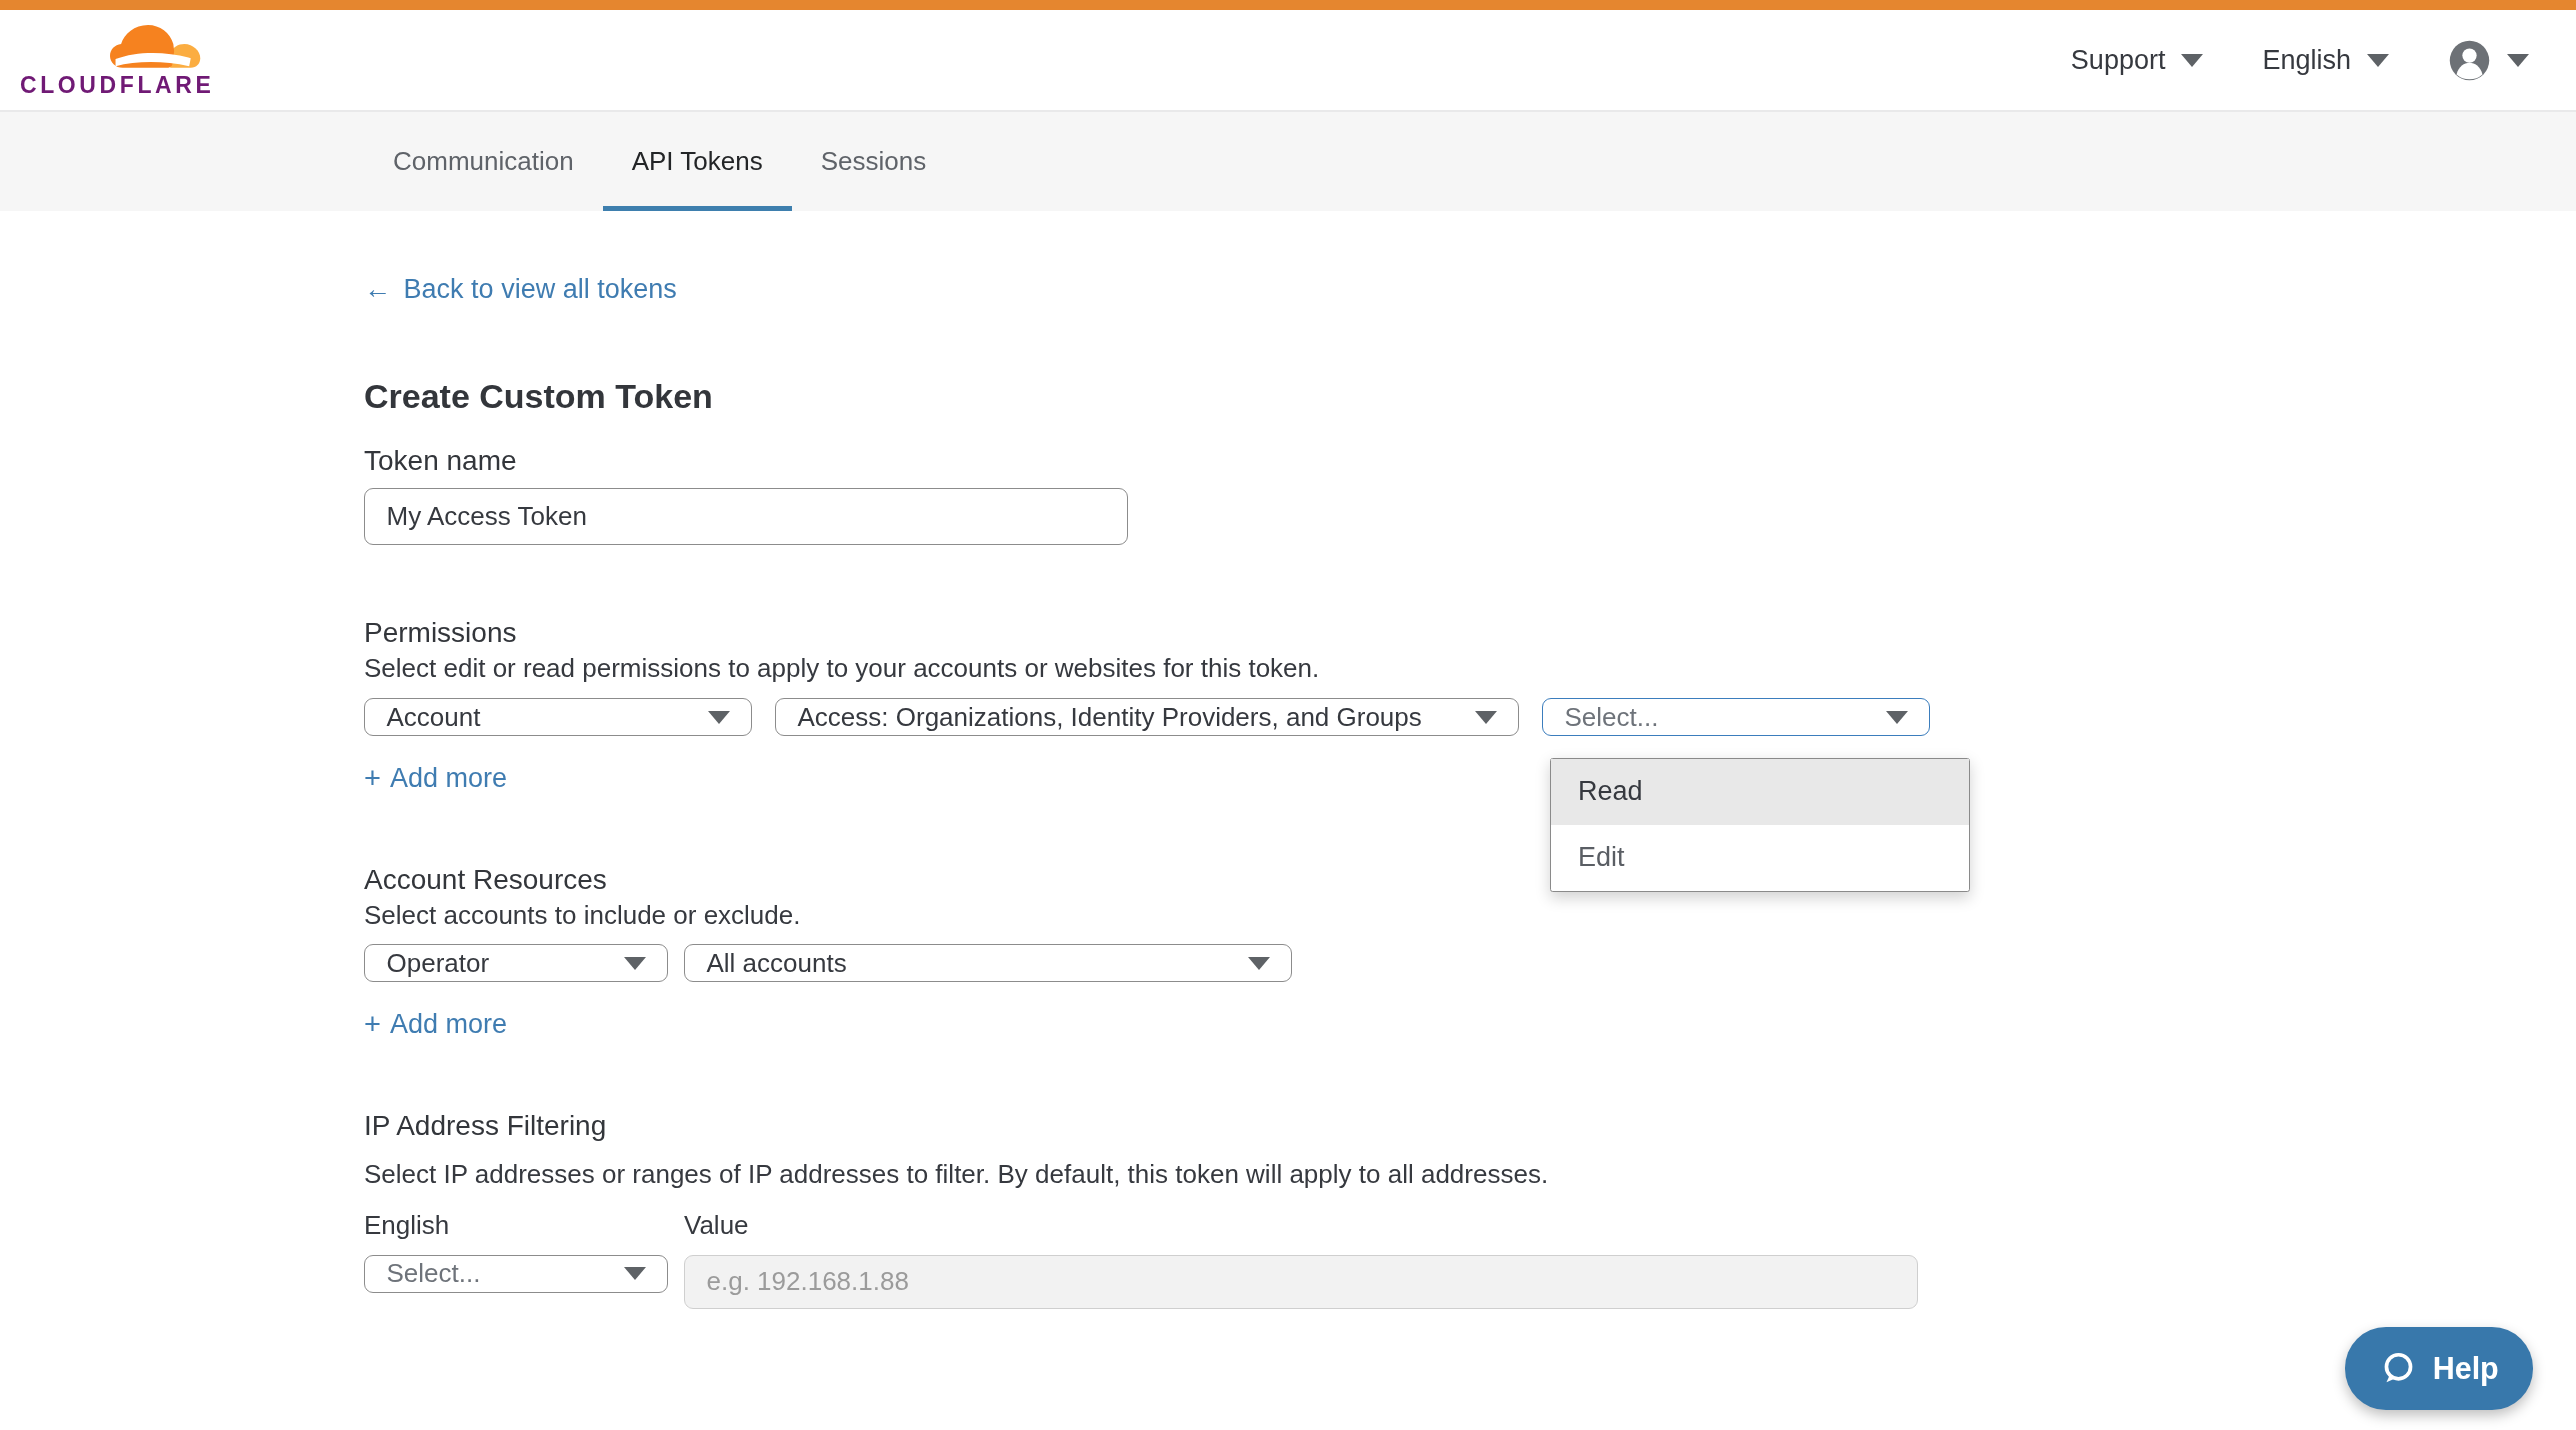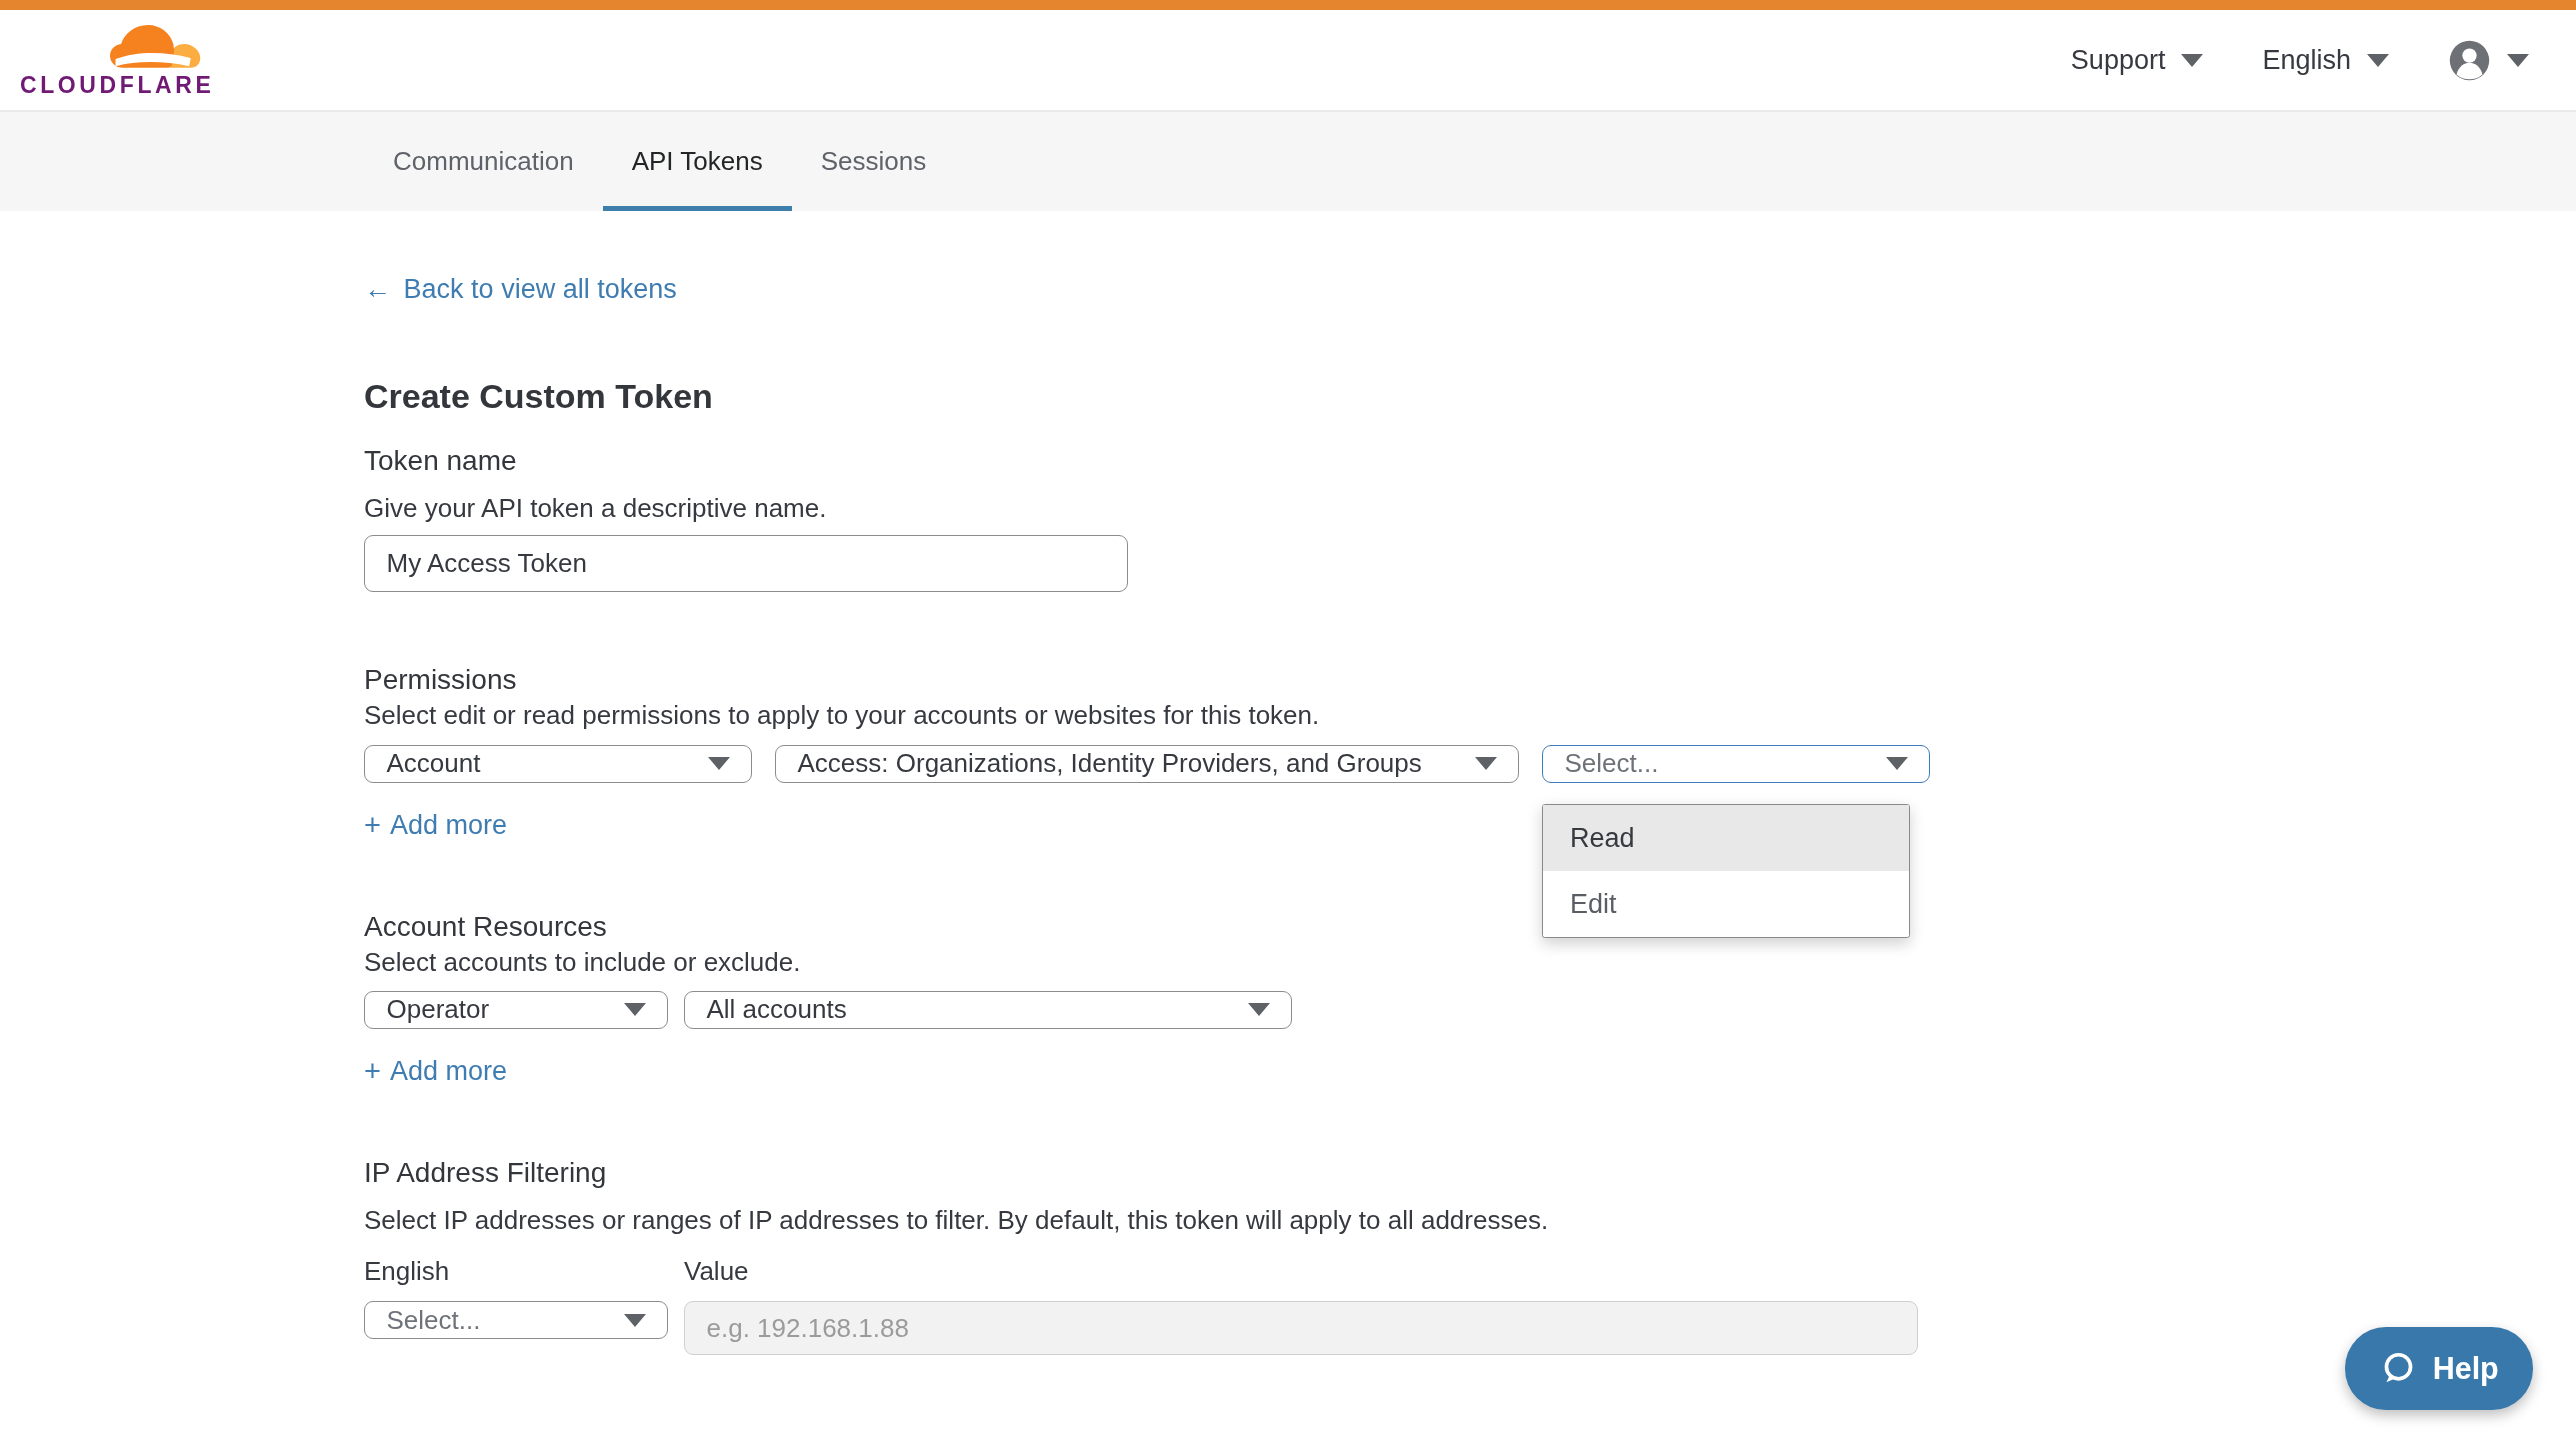--- a/index.html
+++ b/index.html
@@ -111,22 +111,22 @@
   .w-scope { width: 388px; }
   .w-group { width: 744px; }
   .w-access { width: 388px; }
   .w-mode { width: 304px; }
   .w-accounts { width: 608px; }
   .w-operator { width: 304px; }
   .w-ipvalue { width: 1234px; }
 
   .select-wrap { position: relative; }
   .menu {
-    position: absolute; top: calc(100% + 21.5px); left: 0;
-    width: 368px;
+    position: absolute; top: calc(100% + 21.5px); left: 8px;
+    width: 420px;
     background: #fff;
     border: 1.8px solid #8a8a8a; border-radius: 2.7px;
     box-shadow: 0 5.4px 14.4px rgba(0,0,0,0.18);
     z-index: 10;
   }
   .menu-option {
     height: 66px; display: flex; align-items: center;
     padding-left: 27px; font-size: 27px; color: #5a5e64; cursor: pointer;
   }
   .menu-option.highlighted { background: #e8e8e8; color: #36393f; }
@@ -214,21 +214,20 @@
 
   <div class="back-link">
     <span>←</span>
     <span>Back to view all tokens</span>
   </div>
 
   <div class="page-title">Create Custom Token</div>
 
   
   <div class="section-heading mt-token-head">Token name</div>
-  <div class="section-desc mt-desc">Give your API token a descriptive name.</div>
   <input class="text-input" type="text" value="My Access Token" style="">
 
   
   <div class="section-heading mt-section">Permissions</div>
   <div class="section-desc mt-desc-sm">Select edit or read permissions to apply to your accounts or websites for this token.</div>
   <div class="row">
     <div class="select w-scope">
       <span>Account</span>
       <span class="caret"></span>
     </div>

